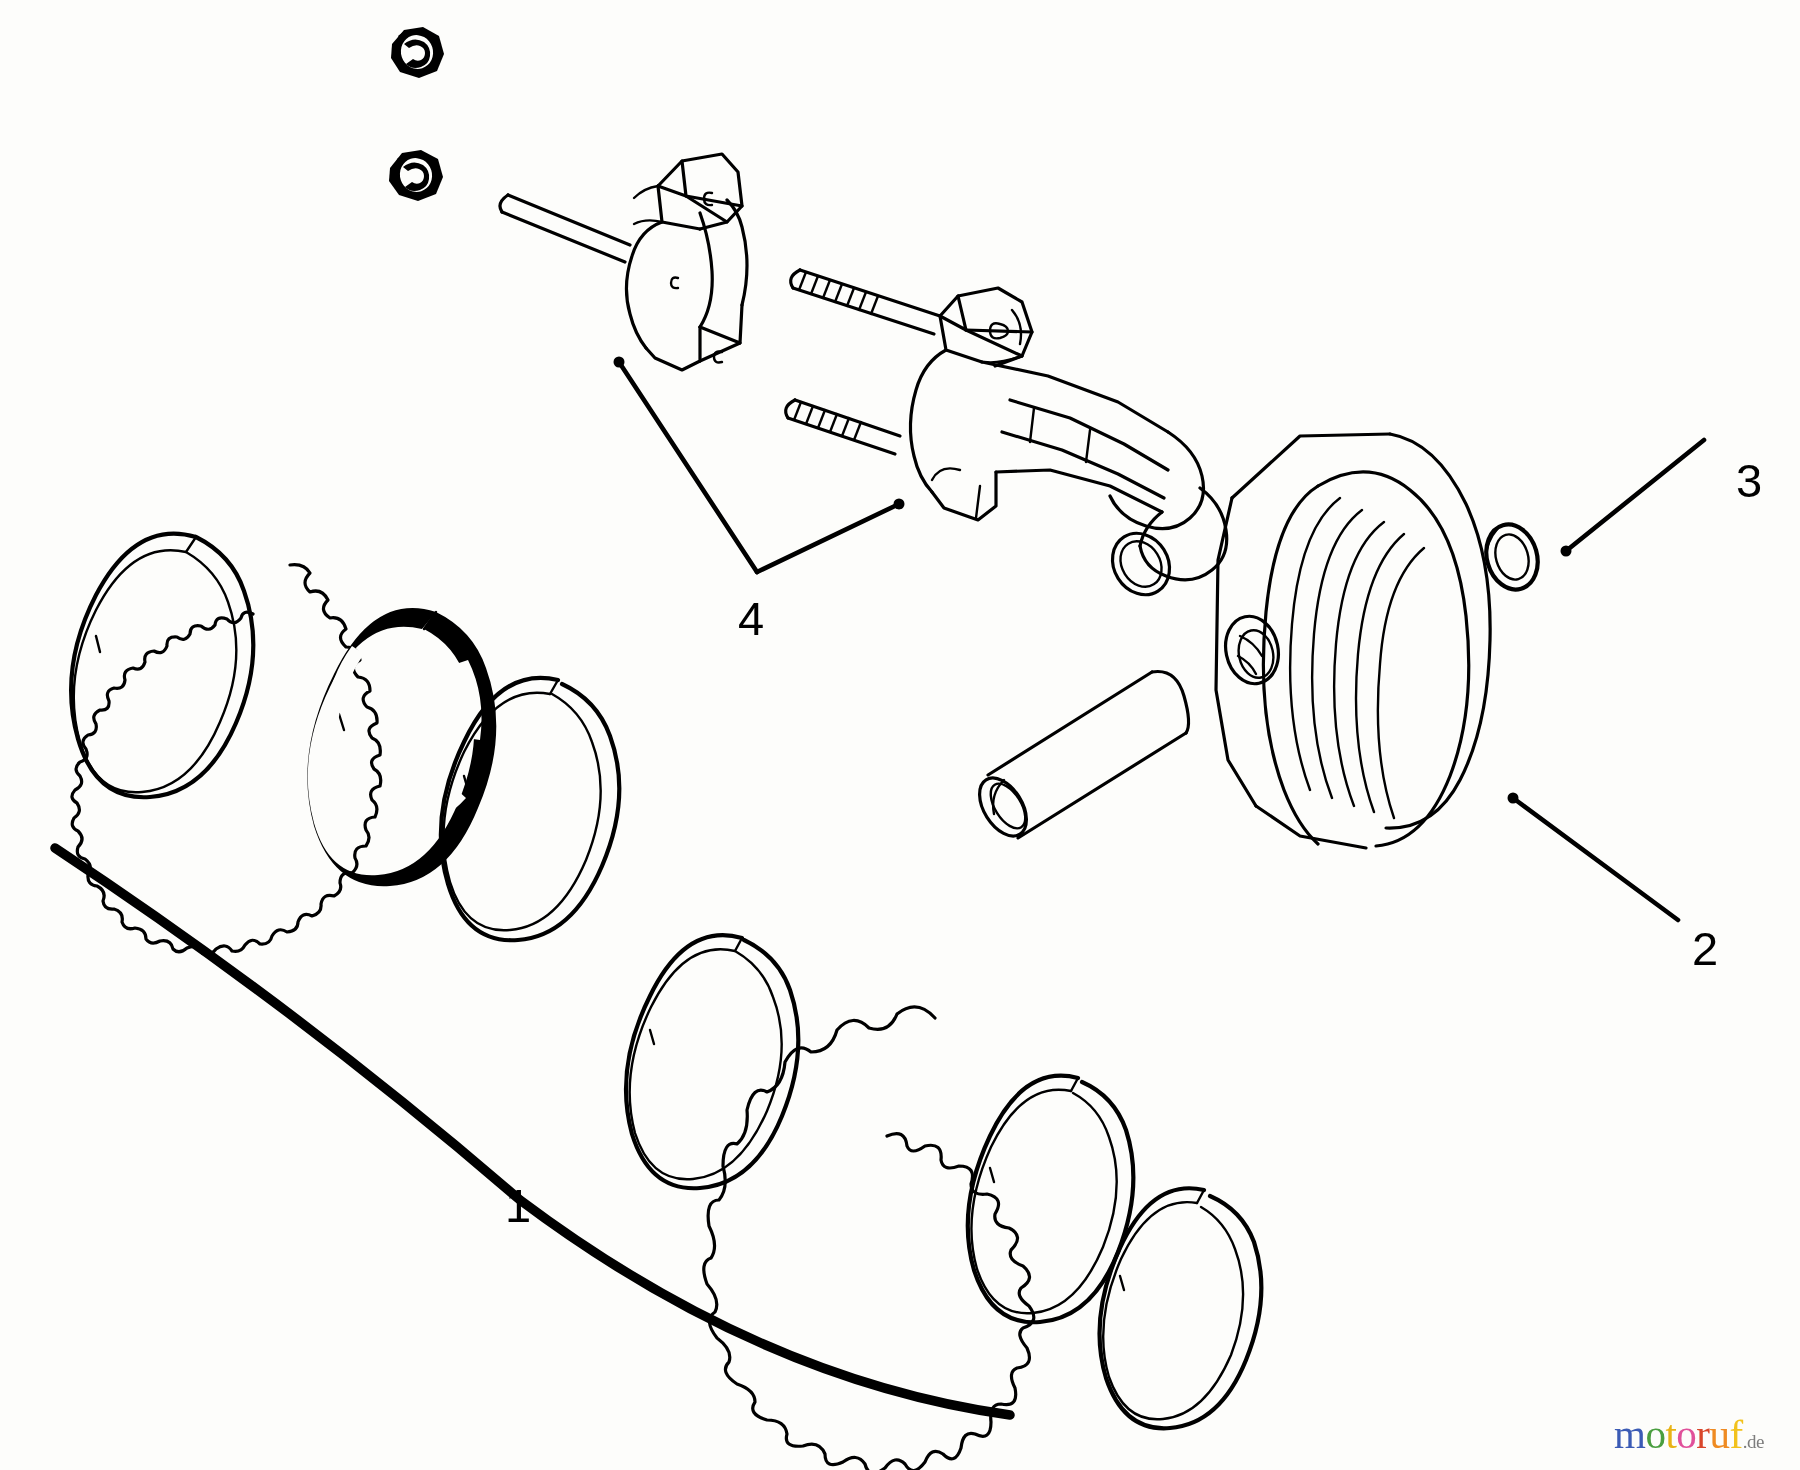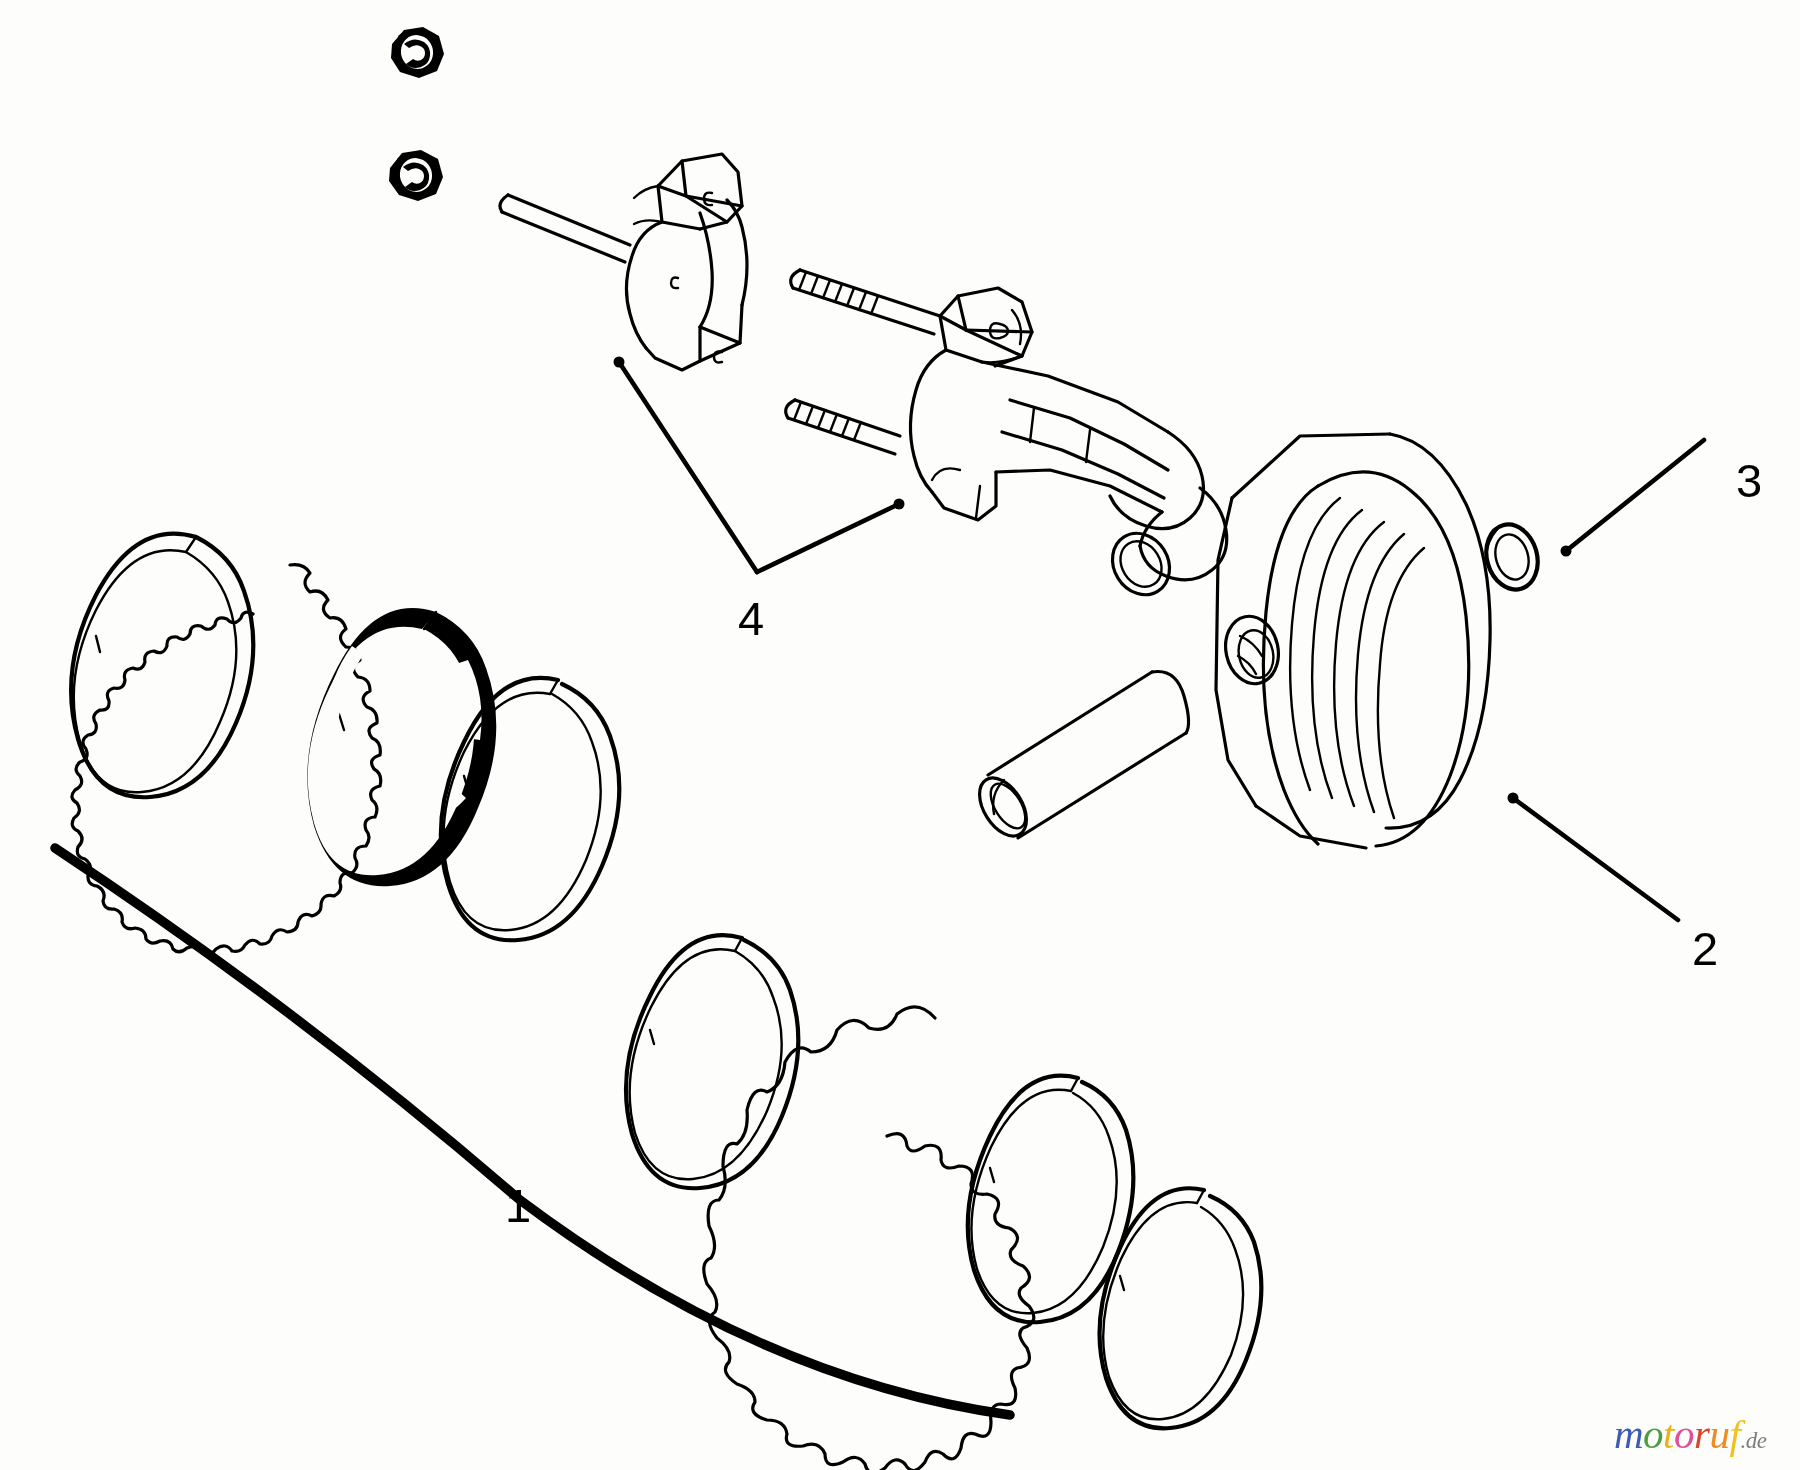--- a/index.html
+++ b/index.html
@@ -39,23 +39,23 @@
   #watermark {
     position: absolute;
     left: 1614px;
     top: 1414px;
     font-family: "Liberation Serif", serif;
     font-size: 41px;
     line-height: 1;
     white-space: nowrap;
     user-select: none;
   }
-  #watermark span { letter-spacing: -0.5px; font-style: italic; }
+  #watermark span { letter-spacing: -0.5px; }
   #watermark .suffix {
-    font-size: 23px;
+    font-size: 19px;
     vertical-align: baseline;
   }
   .ln  { fill: none; stroke: #000; stroke-width: 4.2; stroke-linecap: round; stroke-linejoin: round; }
   .ln2 { fill: none; stroke: #000; stroke-width: 3.2; stroke-linecap: round; stroke-linejoin: round; }
   .ln3 { fill: none; stroke: #000; stroke-width: 2.4; stroke-linecap: round; stroke-linejoin: round; }
   .lead { fill: none; stroke: #000; stroke-width: 4.6; stroke-linecap: round; stroke-linejoin: round; }
   .bracket { fill: none; stroke: #000; stroke-width: 9.5; stroke-linecap: round; stroke-linejoin: round; }
   .solid { fill: #000; stroke: none; }
   .wht { fill: #fdfdfb; }
 </style>

